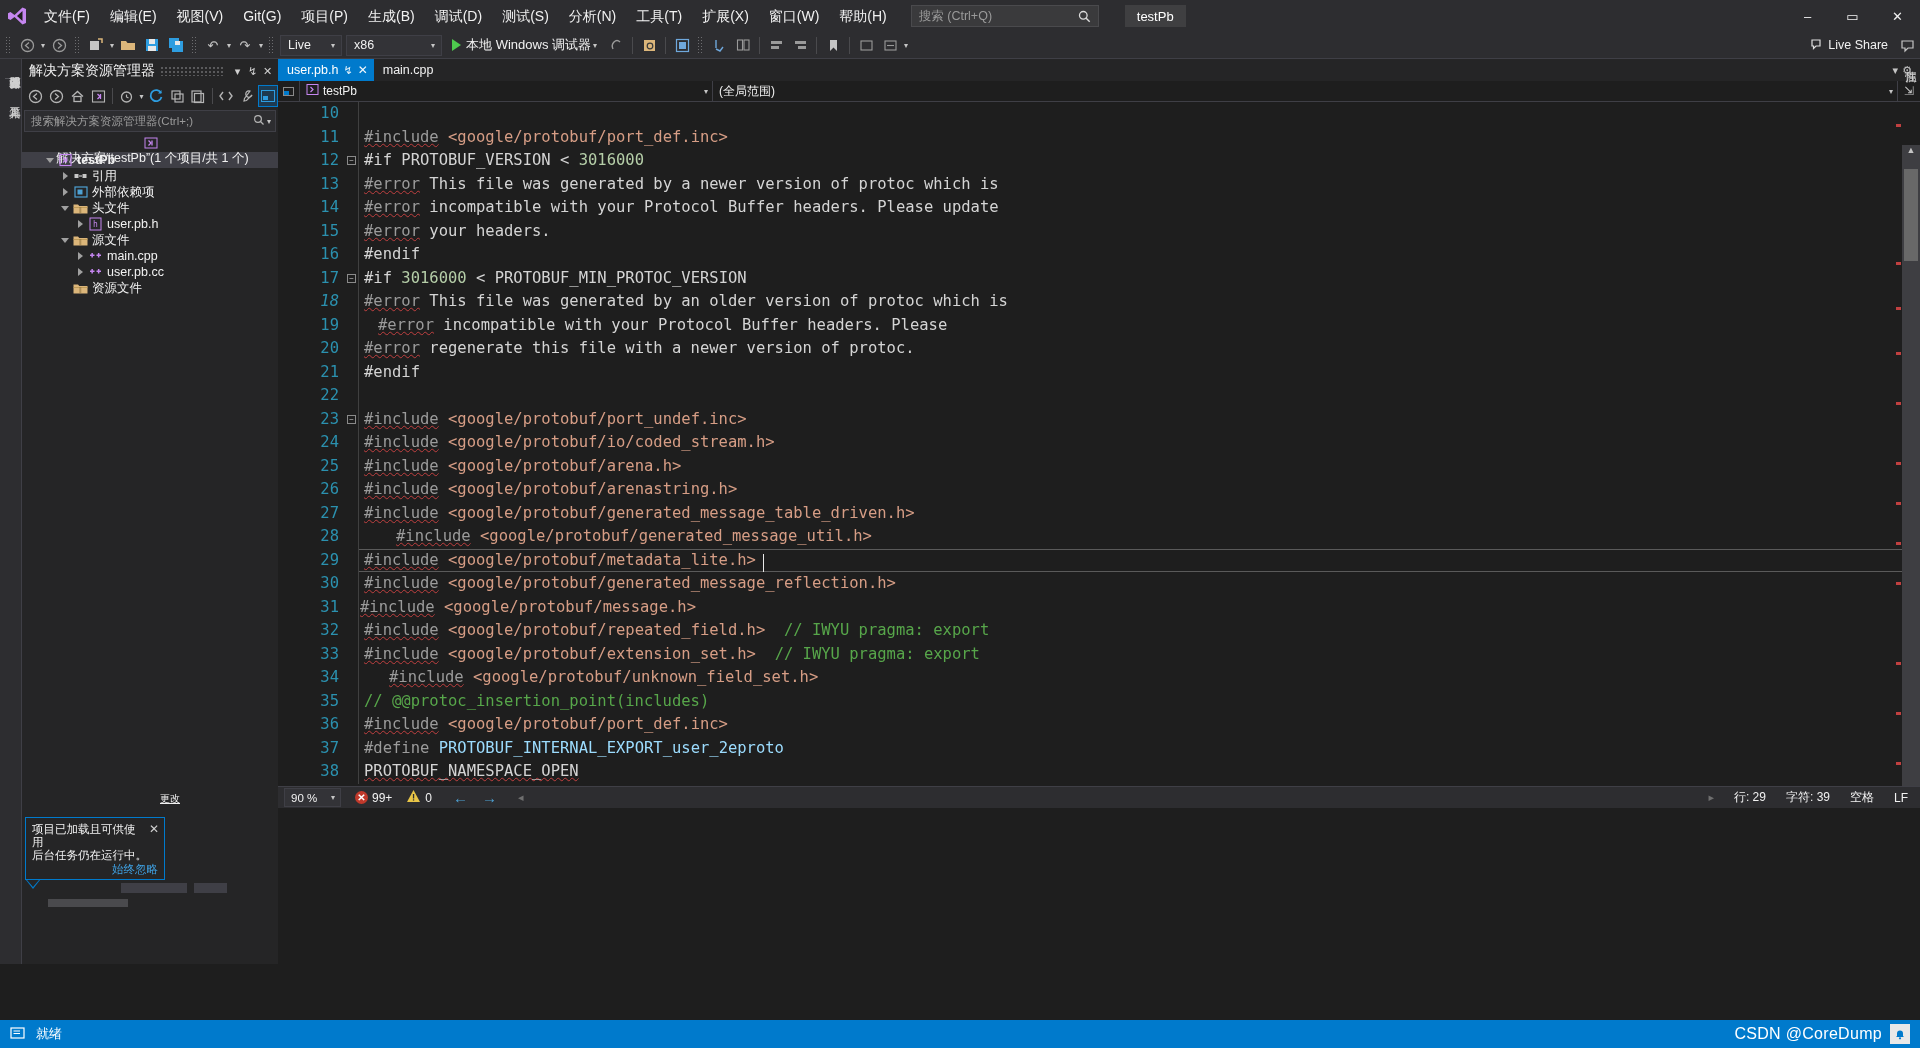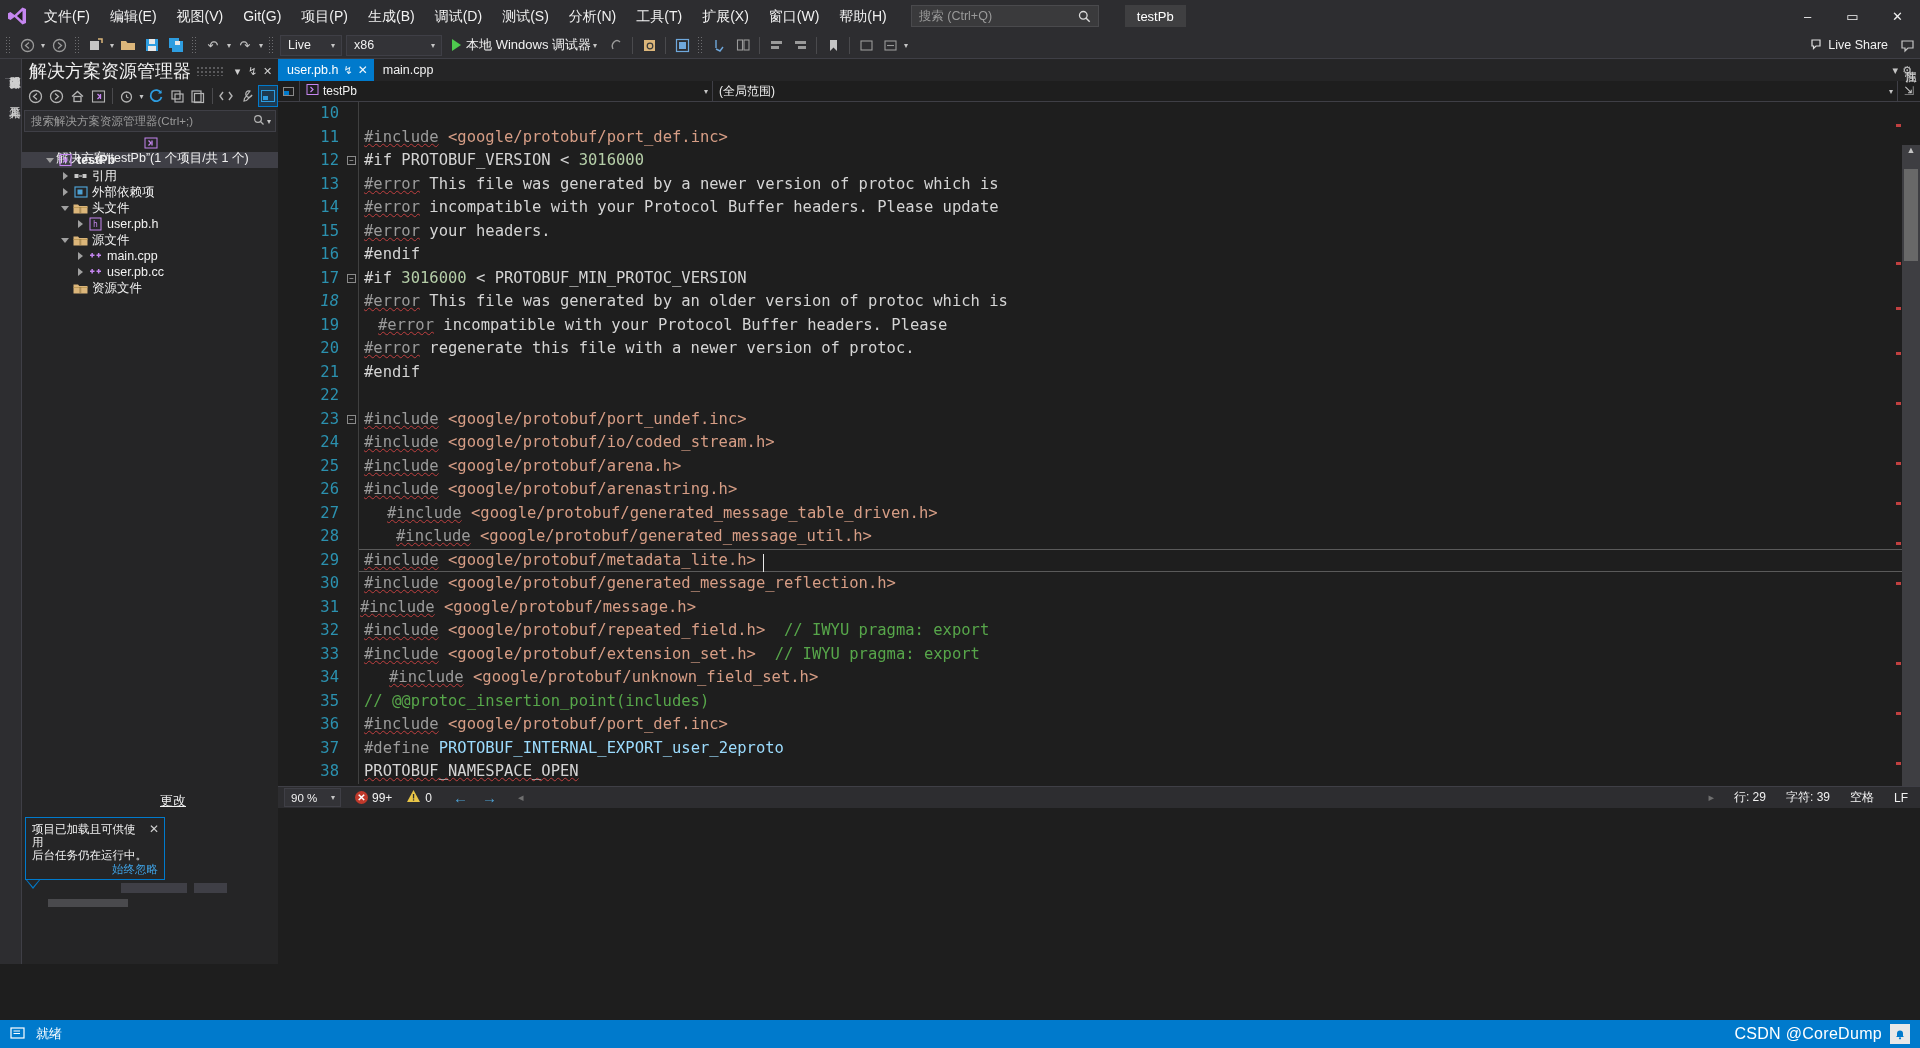--- a/index.html
+++ b/index.html
@@ -90,21 +90,21 @@
 
   
   .solexp {
     position: absolute; top: 59px; left: 22px; width: 256px; height: 723px;
     background: #252526; display: flex; flex-direction: column;
   }
   .se-header {
     height: 24px; display: flex; align-items: center; padding: 0 3px 0 7px;
     background: #252526;
   }
-  .se-title { font-size: 18px; color: #f1f1f1; white-space: nowrap; }
+  .se-title { font-size: 14px; color: #f1f1f1; white-space: nowrap; }
   .se-dots { flex: 1; height: 10px; margin: 0 5px;
     background-image: radial-gradient(circle, #5a5a5c 1px, transparent 1px);
     background-size: 4px 4px; background-position: 0 4px; }
   .se-hbtn { width: 15px; height: 20px; display: flex; align-items: center; justify-content: center;
     color: #d0d0d0; font-size: 11px; }
   .se-toolbar {
     height: 26px; display: flex; align-items: center; padding-left: 4px; gap: 1px;
   }
   .se-tb {
     width: 22px; height: 22px; display: flex; align-items: center; justify-content: center;
@@ -132,21 +132,21 @@
   .arrow-d { width:0;height:0;border-top:5px solid #a0a0a0;border-left:4px solid transparent;border-right:4px solid transparent; }
   .ticon { width: 17px; display:flex; align-items:center; justify-content:center; font-size: 11px; }
   .tlabel { font-size: 12.5px; }
   .tlabel.bold { font-weight: bold; }
 
   
   .bottomleft {
     position: absolute; top: 782px; left: 22px; width: 256px; height: 182px;
     background: #252526;
   }
-  .bl-text { position:absolute; left: 138px; top: 10px; font-size: 13px; color:#f1f1f1;text-decoration:underline; }
+  .bl-text { position:absolute; left: 138px; top: 10px; font-size: 10px; color:#f1f1f1;text-decoration:underline; }
   .notif {
     position: absolute; left: 3px; top: 35px; width: 140px; height: 63px;
     background: #252526; border: 1px solid #007acc;
   }
   .notif-title { font-size: 11.5px; color: #f1f1f1; padding: 5px 20px 0 6px; line-height: 13px; }
   .notif-sub { font-size: 11.5px; color: #f1f1f1; padding: 0 6px; line-height: 13px; }
   .notif-x { position: absolute; right: 5px; top: 4px; font-size: 12px; color: #d0d0d0; }
   .notif-link { position: absolute; right: 6px; bottom: 2px; font-size: 11.5px; color: #3e9fe0; }
   .notif-tail { position: absolute; left: 4px; top: 98px; width: 0; height: 0;
     border-left: 7px solid transparent; border-right: 7px solid transparent; border-top: 9px solid #007acc; }
@@ -820,21 +820,21 @@
             <div class="cl" style="position: relative;"><span style="position: relative; padding-left: 6px;"><span class="k-dir">#if</span><span class="k-txt"> </span><span class="k-num">3016000</span><span class="k-txt"> &lt; PROTOBUF_MIN_PROTOC_VERSION</span></span></div>
             <div class="cl" style="position: relative;"><span style="position: relative; padding-left: 6px;"><span class="k-pp squig">#error</span><span class="k-txt"> This file was generated by an older version of protoc which is</span></span></div>
             <div class="cl" style="position: relative;"><span style="position: relative; padding-left: 20px;"><span class="k-pp squig">#error</span><span class="k-txt"> incompatible with your Protocol Buffer headers. Please</span></span></div>
             <div class="cl" style="position: relative;"><span style="position: relative; padding-left: 6px;"><span class="k-pp squig">#error</span><span class="k-txt"> regenerate this file with a newer version of protoc.</span></span></div>
             <div class="cl" style="position: relative;"><span style="position: relative; padding-left: 6px;"><span class="k-dir">#endif</span></span></div>
             <div class="cl" style="position: relative;"><span style="position: relative; padding-left: 6px;"></span></div>
             <div class="cl" style="position: relative;"><span style="position: relative; padding-left: 6px;"><span class="k-pp squig">#include</span><span class="k-txt"> </span><span class="k-str">&lt;google/protobuf/port_undef.inc&gt;</span></span></div>
             <div class="cl" style="position: relative;"><span style="position: relative; padding-left: 6px;"><span class="k-pp squig">#include</span><span class="k-txt"> </span><span class="k-str">&lt;google/protobuf/io/coded_stream.h&gt;</span></span></div>
             <div class="cl" style="position: relative;"><span style="position: relative; padding-left: 6px;"><span class="k-pp squig">#include</span><span class="k-txt"> </span><span class="k-str">&lt;google/protobuf/arena.h&gt;</span></span></div>
             <div class="cl" style="position: relative;"><span style="position: relative; padding-left: 6px;"><span class="k-pp squig">#include</span><span class="k-txt"> </span><span class="k-str">&lt;google/protobuf/arenastring.h&gt;</span></span></div>
-            <div class="cl" style="position: relative; margin-left: 23px;"><span style="position: relative; padding-left: 6px;"><span class="k-pp squig">#include</span><span class="k-txt"> </span><span class="k-str">&lt;google/protobuf/generated_message_table_driven.h&gt;</span></span></div>
+            <div class="cl" style="position: relative;"><span style="position: relative; padding-left: 6px;"><span class="k-pp squig">#include</span><span class="k-txt"> </span><span class="k-str">&lt;google/protobuf/generated_message_table_driven.h&gt;</span></span></div>
             <div class="cl" style="position: relative; padding-left: 32px;"><span style="position: relative; padding-left: 6px;"><span class="k-pp squig">#include</span><span class="k-txt"> </span><span class="k-str">&lt;google/protobuf/generated_message_util.h&gt;</span></span></div>
             <div class="cl" style="position: relative;"><div class="cur-line-box"></div><span style="position: relative; padding-left: 6px;"><span class="k-pp squig">#include</span><span class="k-txt"> </span><span class="k-str">&lt;google/protobuf/metadata_lite.h&gt;</span><span style="position: absolute; left: 405px; top: 3px; width: 1px; height: 18px; background: rgb(232, 232, 232);"></span></span></div>
             <div class="cl" style="position: relative;"><span style="position: relative; padding-left: 6px;"><span class="k-pp squig">#include</span><span class="k-txt"> </span><span class="k-str">&lt;google/protobuf/generated_message_reflection.h&gt;</span></span></div>
             <div class="cl" style="position: relative;"><span style="position: relative; padding-left: 2px;"><span class="k-pp squig">#include</span><span class="k-txt"> </span><span class="k-str">&lt;google/protobuf/message.h&gt;</span></span></div>
             <div class="cl" style="position: relative;"><span style="position: relative; padding-left: 6px;"><span class="k-pp squig">#include</span><span class="k-txt"> </span><span class="k-str">&lt;google/protobuf/repeated_field.h&gt;</span><span class="k-txt">  </span><span class="k-com">// IWYU pragma: export</span></span></div>
             <div class="cl" style="position: relative;"><span style="position: relative; padding-left: 6px;"><span class="k-pp squig">#include</span><span class="k-txt"> </span><span class="k-str">&lt;google/protobuf/extension_set.h&gt;</span><span class="k-txt">  </span><span class="k-com">// IWYU pragma: export</span></span></div>
             <div class="cl" style="position: relative; margin-left: 25px;"><span style="position: relative; padding-left: 6px;"><span class="k-pp squig">#include</span><span class="k-txt"> </span><span class="k-str">&lt;google/protobuf/unknown_field_set.h&gt;</span></span></div>
             <div class="cl" style="position: relative;"><span style="position: relative; padding-left: 6px;"><span class="k-com">// @@protoc_insertion_point(includes)</span></span></div>
             <div class="cl" style="position: relative;"><span style="position: relative; padding-left: 6px;"><span class="k-pp squig">#include</span><span class="k-txt"> </span><span class="k-str">&lt;google/protobuf/port_def.inc&gt;</span></span></div>
             <div class="cl" style="position: relative;"><span style="position: relative; padding-left: 6px;"><span class="k-pp">#define</span><span class="k-txt"> </span><span class="k-mac">PROTOBUF_INTERNAL_EXPORT_user_2eproto</span></span></div>

